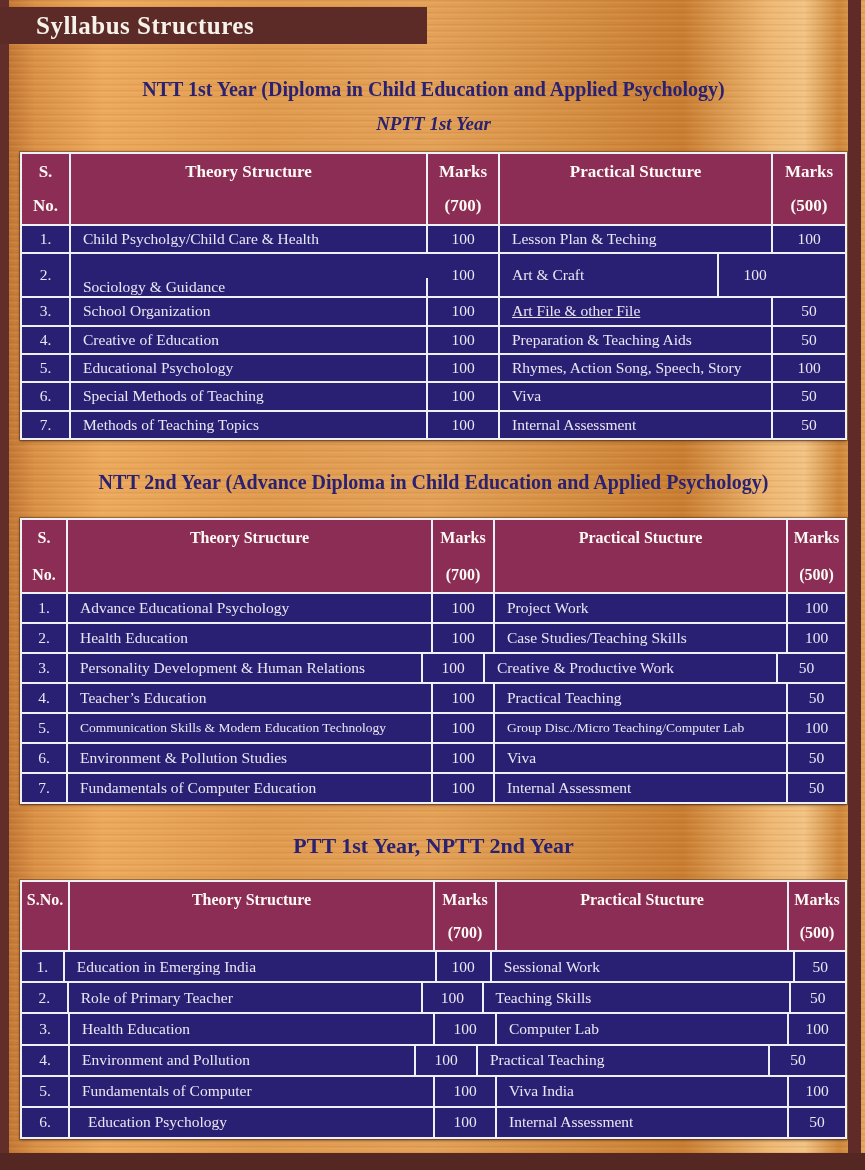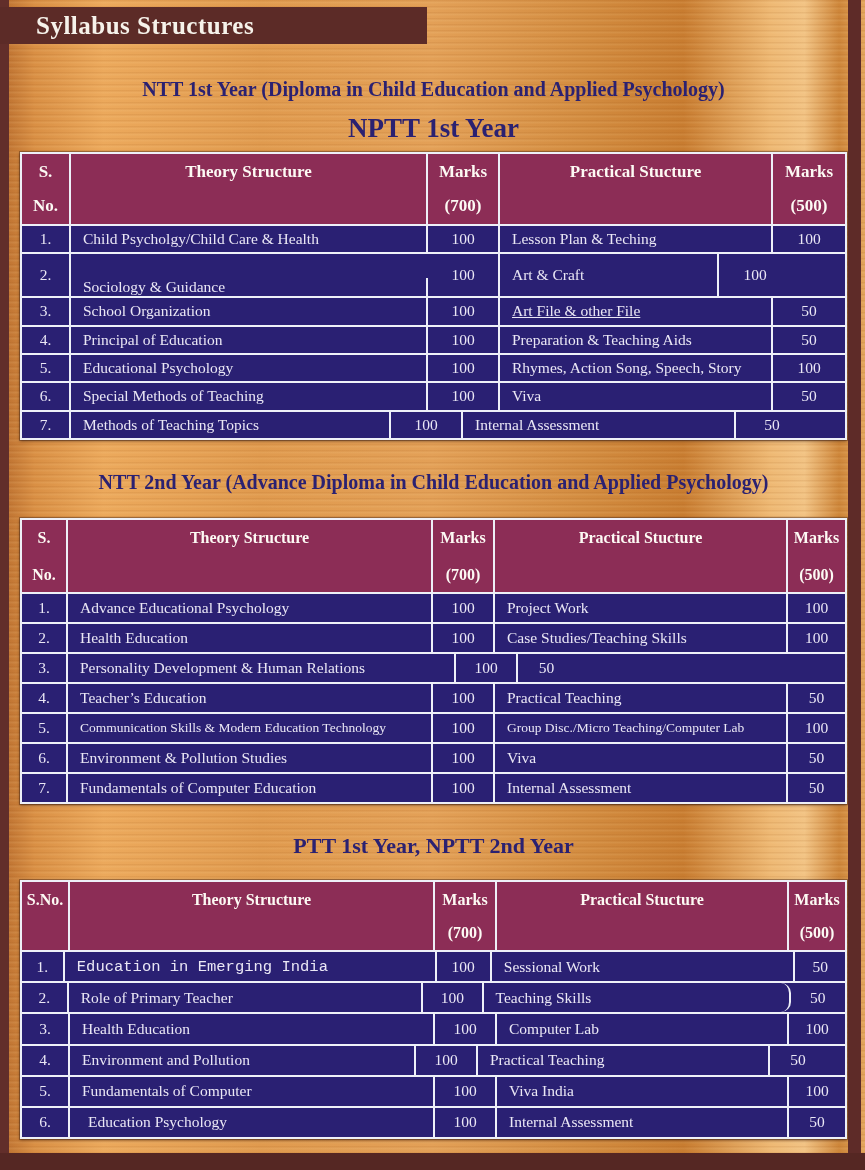--- a/index.html
+++ b/index.html
@@ -29,21 +29,21 @@
     background:#5c2b27; z-index:4;
     display:flex; align-items:center; padding-left:36px;
   }
   .banner span { color:#f6f2ea; font-size:25px; font-weight:bold; letter-spacing:0.5px; }
 
   .sec-title {
     position:absolute; left:22px; width:823px; text-align:center;
     color:#2b2171; font-weight:bold; z-index:1;
   }
   #title-0a { top:78px;  font-size:20px; }
-  #title-0b { top:113px; font-size:27px; }
+  #title-0b { top:113px; font-size:19px;font-style:italic; }
   #title-1  { top:471px; font-size:20px; }
   #title-2  { top:833px; font-size:22px; }
 
   .stable {
     position:absolute; left:20px;
     border:2px solid #eef0f8;
     box-shadow:0 1px 3px rgba(55,25,15,0.65), 0 0 0 1px rgba(55,25,15,0.35);
     display:flex; flex-direction:column; z-index:1;
   }
   #table-0 { top:152px; width:827px; height:288px; }
@@ -127,42 +127,42 @@
       </div>
       <div class="trow">
         <div class="cell c0" style="width: 49px;">3.</div>
         <div class="cell c1" style="width: 357px; text-align: center;">School Organization</div>
         <div class="cell c2" style="width: 72px;">100</div>
         <div class="cell c3" style="width: 273px; text-decoration: underline;">Art File &amp; other File</div>
         <div class="cell c4" style="width: 72px;">50</div>
       </div>
       <div class="trow">
         <div class="cell c0" style="width: 49px;">4.</div>
-        <div class="cell c1" style="width: 357px;">Principal of Education</div>
+        <div class="cell c1" style="width: 357px;">Creative of Education</div>
         <div class="cell c2" style="width: 72px;">100</div>
         <div class="cell c3" style="width: 273px;">Preparation &amp; Teaching Aids</div>
         <div class="cell c4" style="width: 72px;">50</div>
       </div>
       <div class="trow">
         <div class="cell c0" style="width: 49px;">5.</div>
         <div class="cell c1" style="width: 357px;">Educational Psychology</div>
         <div class="cell c2" style="width: 72px;">100</div>
         <div class="cell c3" style="width: 273px;">Rhymes, Action Song, Speech, Story</div>
         <div class="cell c4" style="width: 72px;">100</div>
       </div>
       <div class="trow">
         <div class="cell c0" style="width: 49px;">6.</div>
         <div class="cell c1" style="width: 357px;">Special Methods of Teaching</div>
         <div class="cell c2" style="width: 72px;">100</div>
         <div class="cell c3" style="width: 273px;">Viva</div>
         <div class="cell c4" style="width: 72px;">50</div>
       </div>
       <div class="trow">
         <div class="cell c0" style="width: 49px;">7.</div>
-        <div class="cell c1" style="width: 320px;">Methods of Teaching Topics</div>
+        <div class="cell c1" style="width: 357px;">Methods of Teaching Topics</div>
         <div class="cell c2" style="width: 72px;">100</div>
         <div class="cell c3" style="width: 273px;">Internal Assessment</div>
         <div class="cell c4" style="width: 72px;">50</div>
       </div>
     </div>
   </div>
 
 <div class="sec-title" id="title-1">NTT 2nd Year (Advance Diploma in Child Education and Applied Psychology)</div>
 <div class="stable" id="table-1">
     <div class="thead" style="height: 72px;">
@@ -197,22 +197,23 @@
       </div>
       <div class="trow">
         <div class="cell c0" style="width: 46px;">2.</div>
         <div class="cell c1" style="width: 365px;">Health Education</div>
         <div class="cell c2" style="width: 62px;">100</div>
         <div class="cell c3" style="width: 293px;">Case Studies/Teaching Skills</div>
         <div class="cell c4" style="width: 57px;">100</div>
       </div>
       <div class="trow">
         <div class="cell c0" style="width: 46px;">3.</div>
-        <div class="cell c1" style="width: 388px;">Personality Development &amp; Human Relations</div>
-        <div class="cell c2" style="width: 62px;">100</div>
+        <div class="cell c1" style="width: 355px;">Personality Development &amp; Human Relations</div>
+        <div class="cell c2" style="width: 62px;">100</div>
+        <div class="cell c3" style="width: 293px;">Creative &amp; Productive Work</div>
         <div class="cell c4" style="width: 57px;">50</div>
       </div>
       <div class="trow">
         <div class="cell c0" style="width: 46px;">4.</div>
         <div class="cell c1" style="width: 365px;">Teacher’s Education</div>
         <div class="cell c2" style="width: 62px;">100</div>
         <div class="cell c3" style="width: 293px;">Practical Teaching</div>
         <div class="cell c4" style="width: 57px;">50</div>
       </div>
       <div class="trow">
@@ -259,30 +260,30 @@
         <div class="hl2"></div>
       </div>
       <div class="hcell c4" style="width: 56px;">
         <div class="hl1">Marks</div>
         <div class="hl2">(500)</div>
       </div>
     </div>
     <div class="tbody">
       <div class="trow">
         <div class="cell c0" style="width: 48px;">1.</div>
-        <div class="cell c1" style="width: 417px; font-family: Liberation Mono, monospace;">Education in Emerging India</div>
+        <div class="cell c1" style="width: 417px;">Education in Emerging India</div>
         <div class="cell c2" style="width: 62px;">100</div>
         <div class="cell c3" style="width: 340px;">Sessional Work</div>
         <div class="cell c4" style="width: 56px;">50</div>
       </div>
       <div class="trow">
         <div class="cell c0" style="width: 48px;">2.</div>
         <div class="cell c1" style="width: 365px;">Role of Primary Teacher</div>
         <div class="cell c2" style="width: 62px;">100</div>
-        <div class="cell c3" style="width: 316px; border-radius: 10px;">Teaching Skills</div>
+        <div class="cell c3" style="width: 316px;">Teaching Skills</div>
         <div class="cell c4" style="width: 56px;">50</div>
       </div>
       <div class="trow">
         <div class="cell c0" style="width: 48px;">3.</div>
         <div class="cell c1" style="width: 365px;">Health Education</div>
         <div class="cell c2" style="width: 62px;">100</div>
         <div class="cell c3" style="width: 292px;">Computer Lab</div>
         <div class="cell c4" style="width: 56px;">100</div>
       </div>
       <div class="trow">

